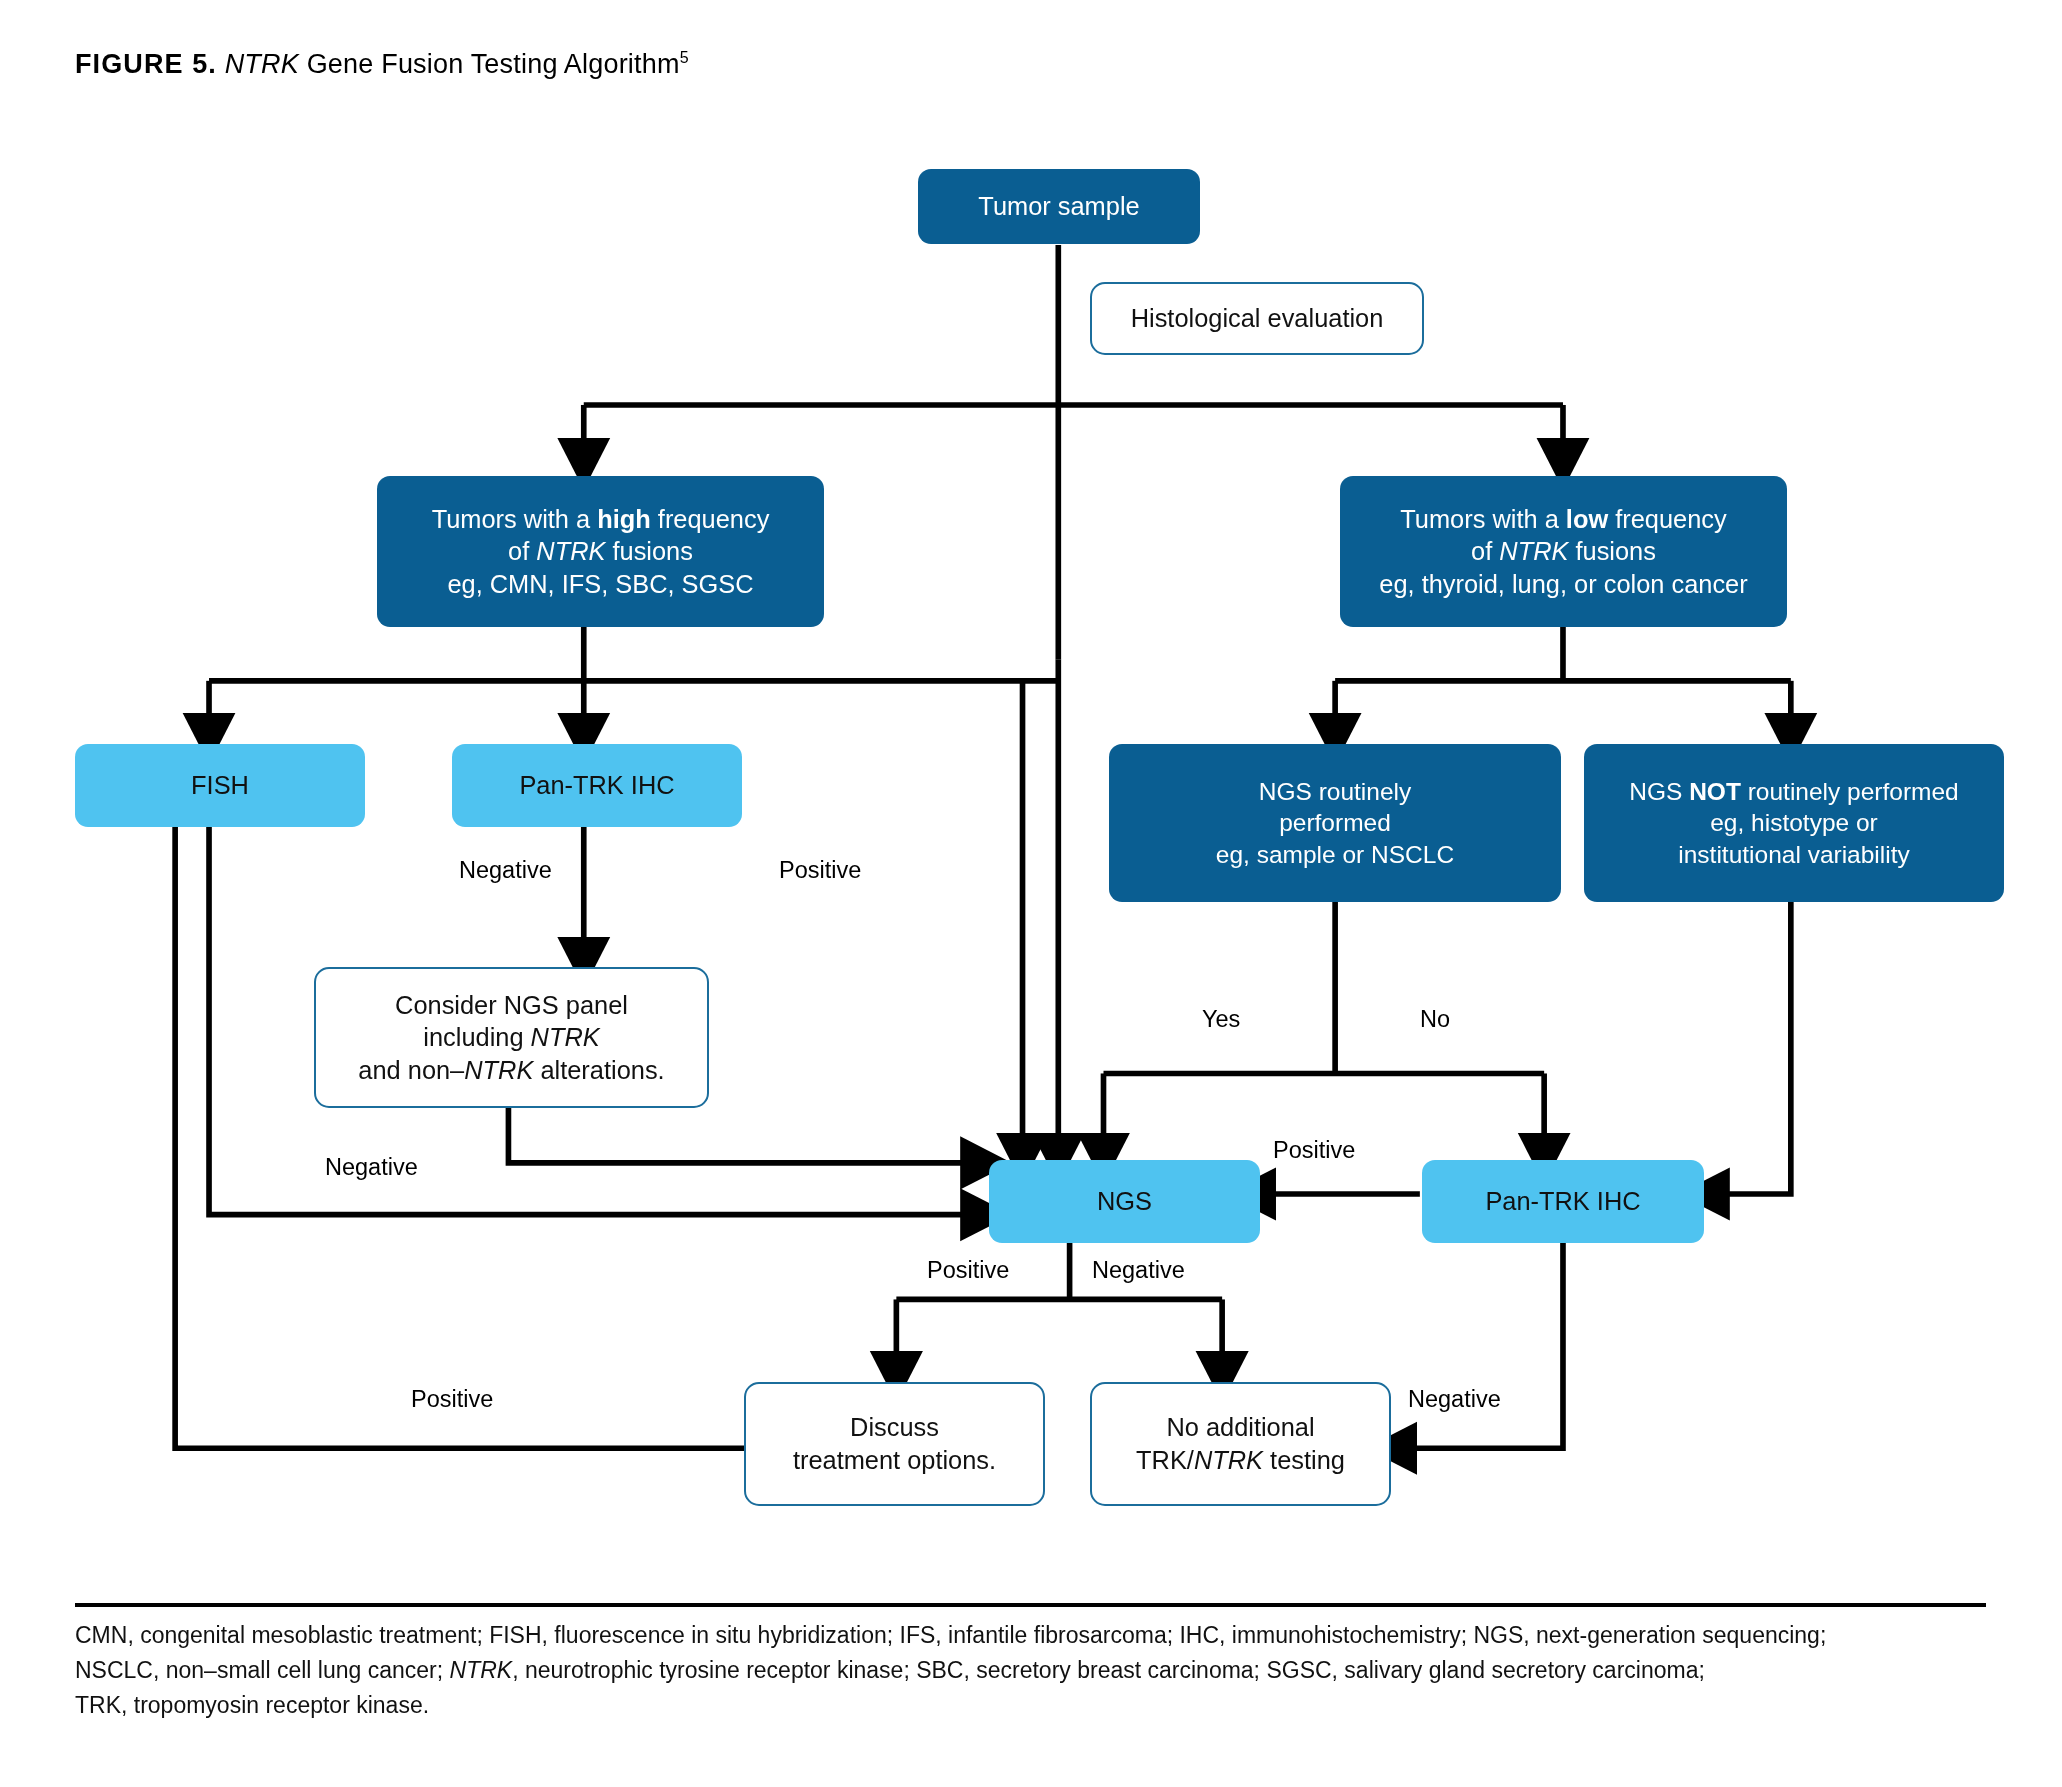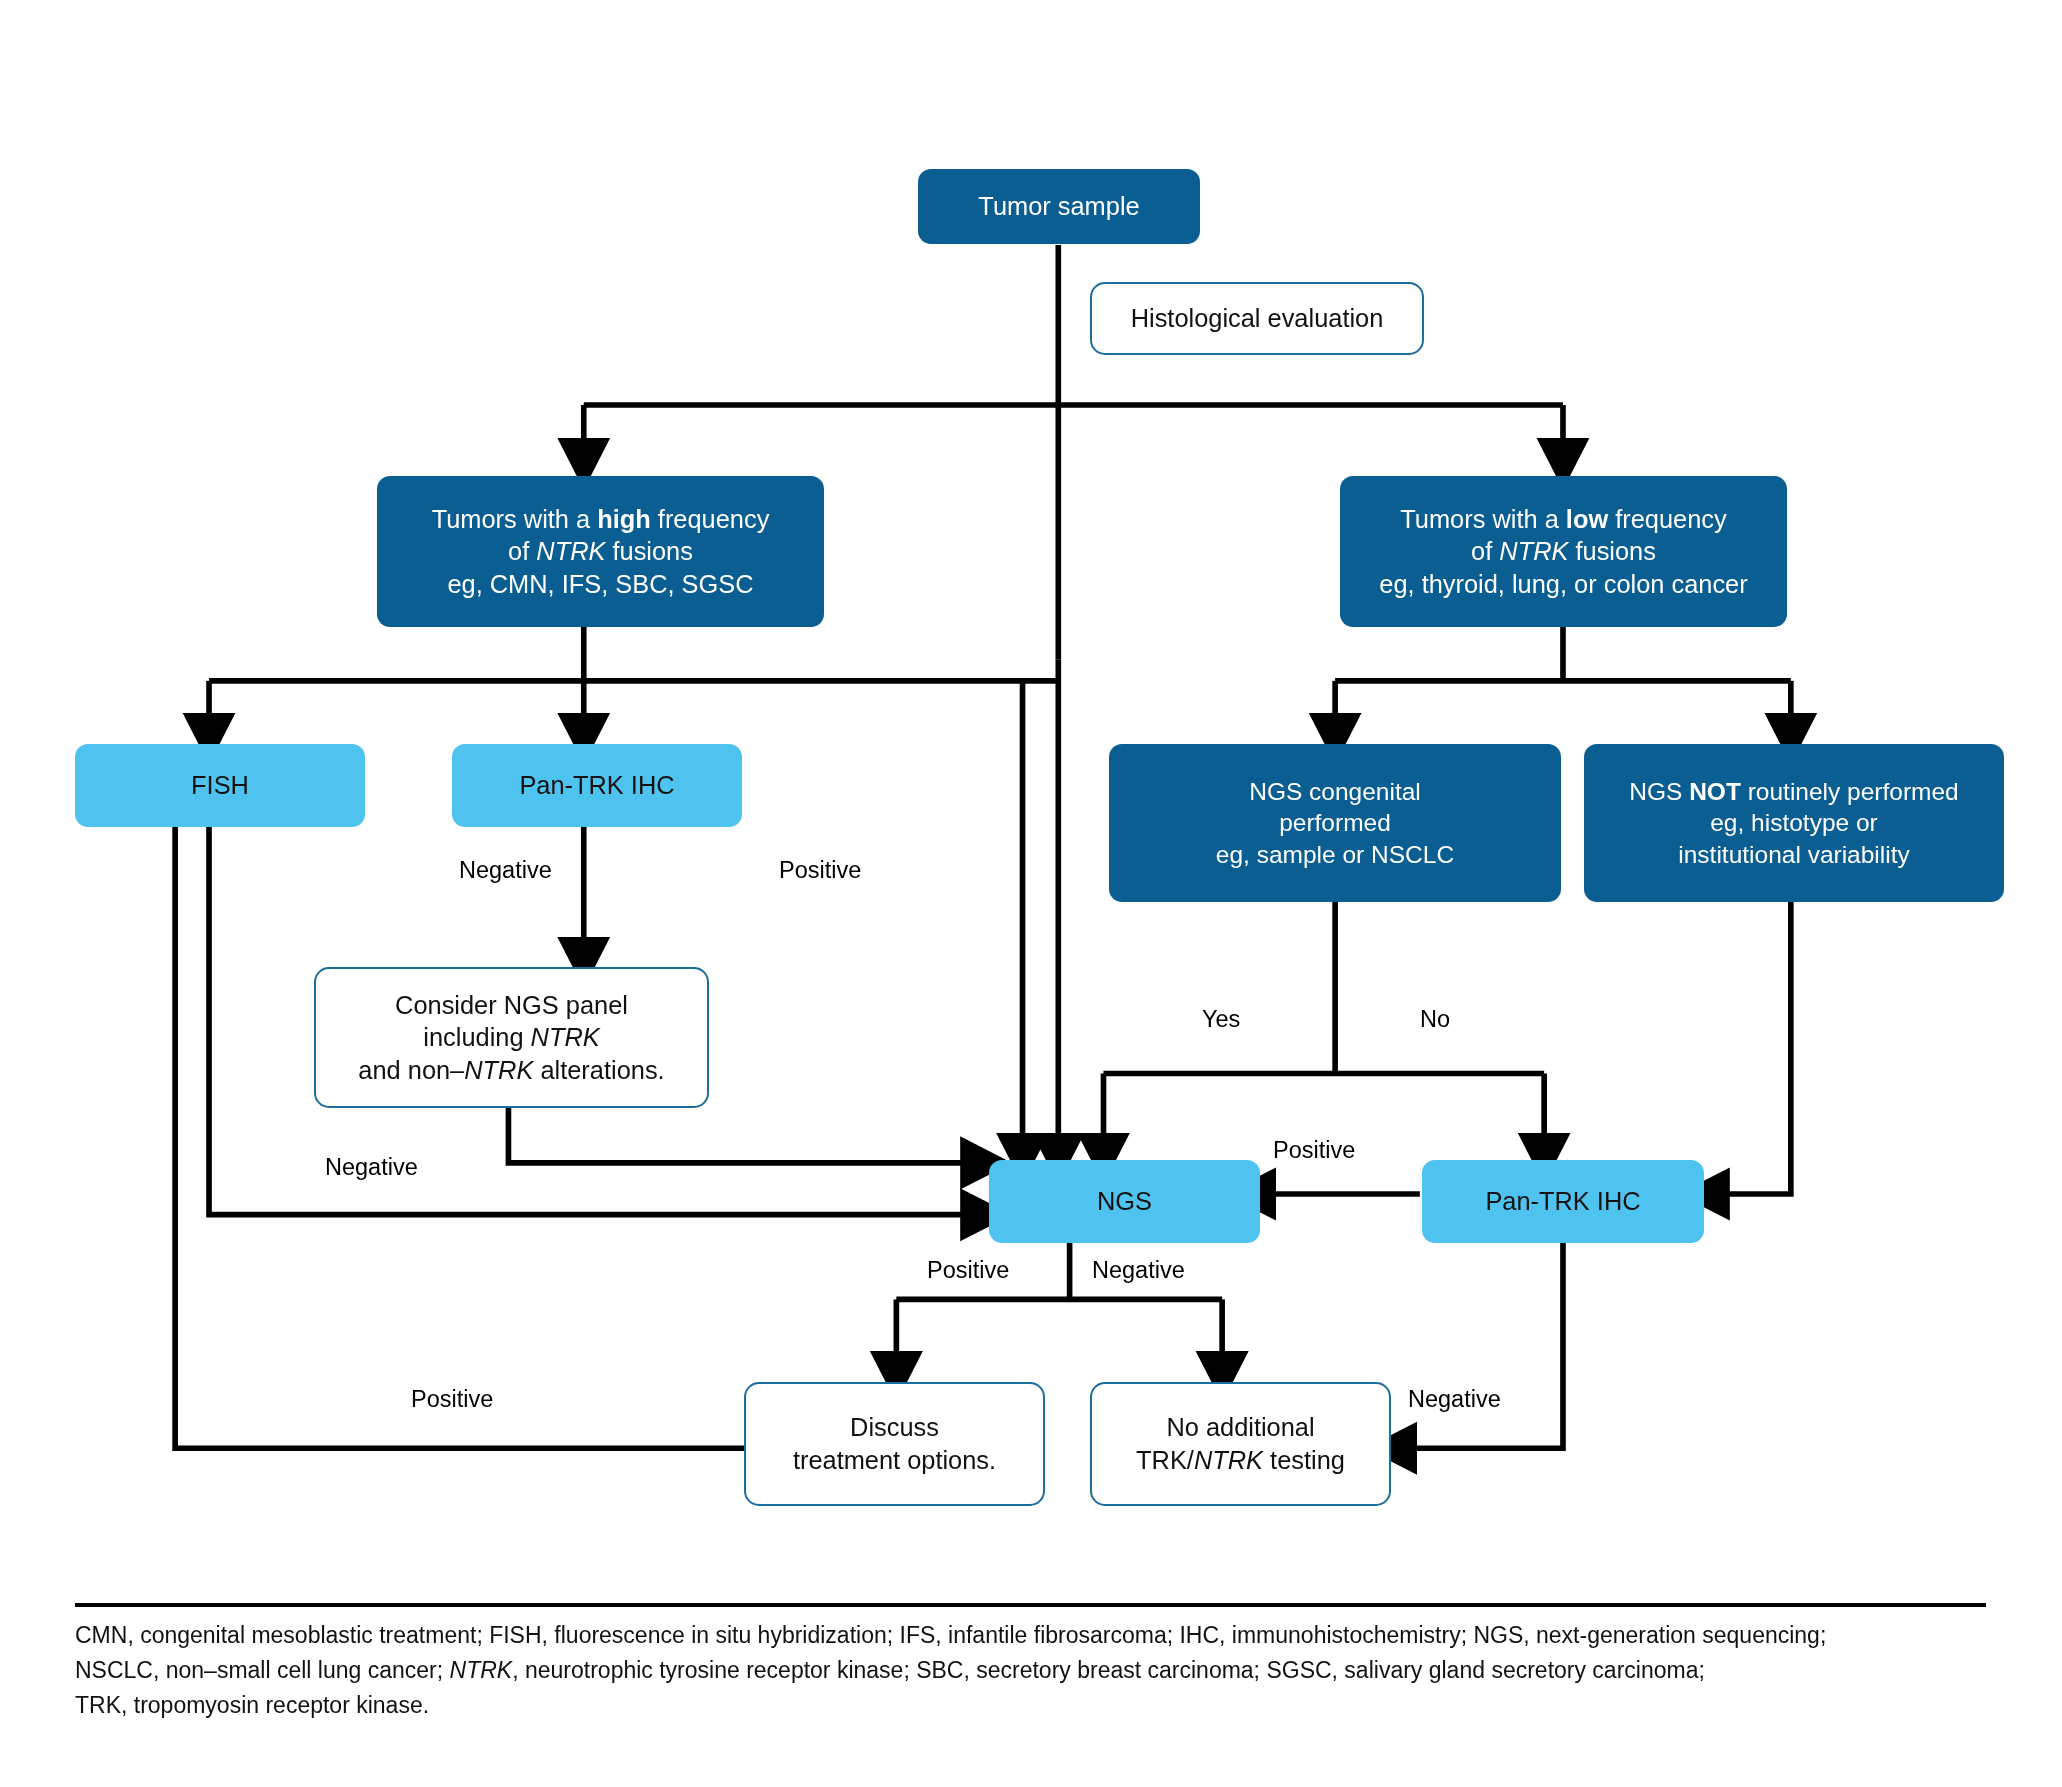--- a/index.html
+++ b/index.html
@@ -34,20 +34,24 @@
   .rule{position:absolute;left:75px;top:1603px;width:1911px;height:3.8px;background:#000;}
   .fn{position:absolute;left:75px;font-size:23px;line-height:1.52;color:#111;}
   .fn1{top:1618px;width:1921px;}
   .fn2{top:1721px;width:1921px;}
 </style>
 </head>
 <body>
 
 <div class="page">
 
+  <div class="fig-title">
+    <span class="lead">FIGURE 5.</span>
+    <span class="ital">NTRK</span><span> Gene Fusion Testing Algorithm</span><sup>5</sup>
+  </div>
 
   <div class="flow">
 
     <svg width="2062" height="1582" viewBox="0 0 2190 1680">
       <defs>
         <marker id="ar" markerWidth="11" markerHeight="11" refX="4.2" refY="5.5" orient="auto" markerUnits="strokeWidth">
           <path d="M0,0.8 L9.2,5.5 L0,10.2 z" fill="#000"></path>
         </marker>
       </defs>
       <g fill="none" stroke="#000" stroke-width="6">
@@ -124,21 +128,21 @@
     <div class="node n-light" style="left:75px;top:744px;width:290px;height:83px;">
       <span class="tx">FISH</span>
     </div>
 
     <div class="node n-light" style="left:452px;top:744px;width:290px;height:83px;">
       <span class="tx">Pan-TRK IHC</span>
     </div>
 
     <div class="node n-dark2" style="left:1109px;top:744px;width:452px;height:158px;">
       <span class="tx">
-        <span>NGS congenital</span><br>
+        <span>NGS routinely</span><br>
         <span>performed</span><br>
         <span>eg, sample or NSCLC</span>
       </span>
     </div>
 
     <div class="node n-dark2" style="left:1584px;top:744px;width:420px;height:158px;">
       <span class="tx">
         <span>NGS </span><span class="bld">NOT</span><span> routinely performed</span><br>
         <span>eg, histotype or</span><br>
         <span>institutional variability</span>

